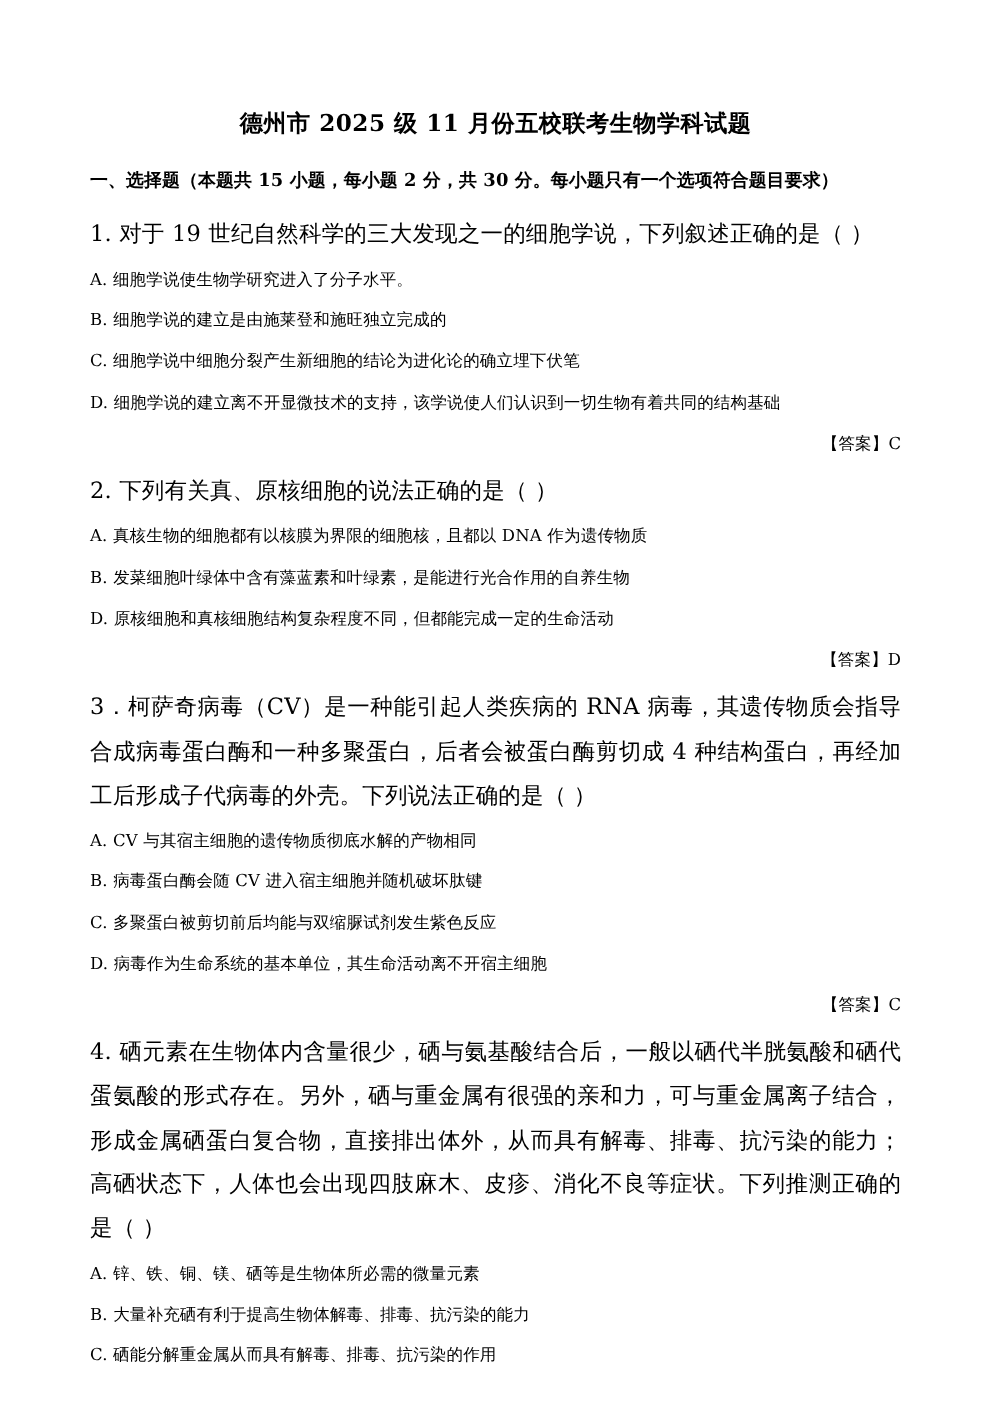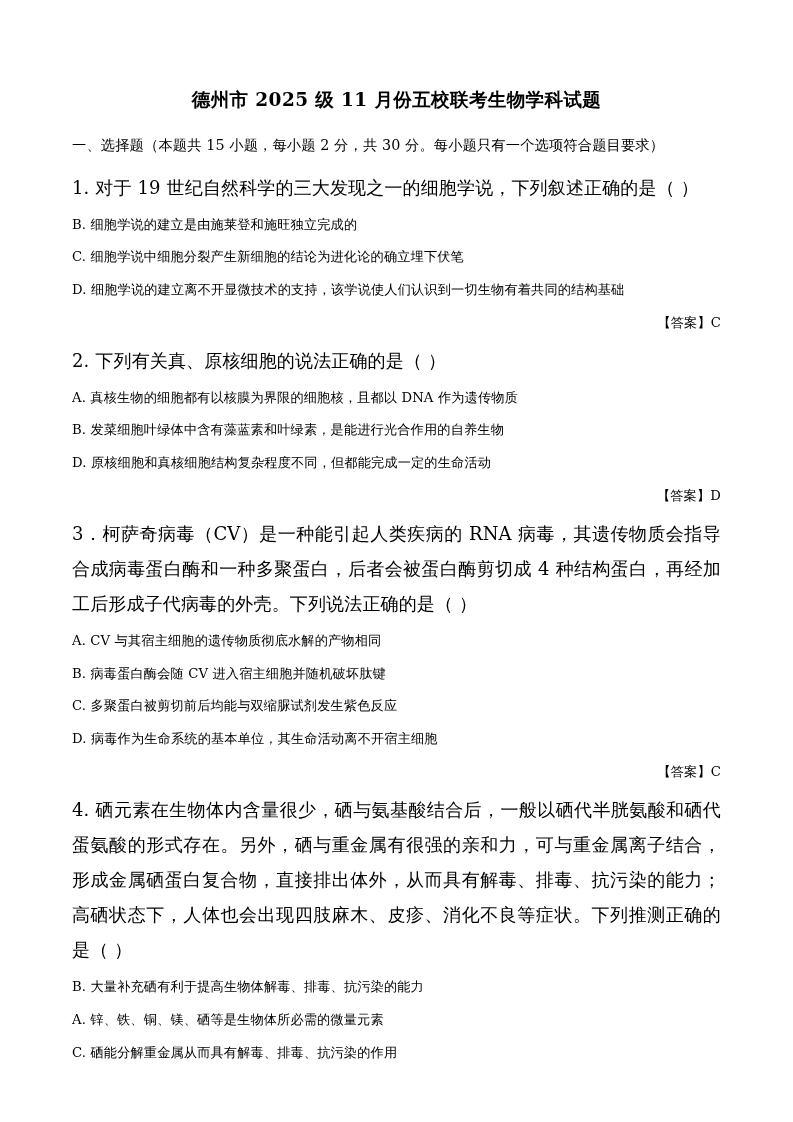--- a/index.html
+++ b/index.html
@@ -23,21 +23,21 @@
   .doc-title {
     text-align: center;
     font-size: 18.5px;
     font-weight: bold;
     letter-spacing: 0.4px;
     margin: 0 0 20px 0;
     line-height: 1.5;
   }
   .section-heading {
     font-size: 14.3px;
-    font-weight: normal;
+    font-weight: bold;
     margin: 0 0 13px 0;
     line-height: 1.6;
     letter-spacing: 0.1px;
   }
   .q-stem {
     font-size: 18px;
     line-height: 1.95;
     margin: 0 0 7px 0;
     text-align: justify;
     letter-spacing: 0.15px;
@@ -64,20 +64,21 @@
 <body>
 
 <div class="page">
 
   <h1 class="doc-title">德州市 2025 级 11 月份五校联考生物学科试题</h1>
 
   <p class="section-heading">一、选择题（本题共 15 小题，每小题 2 分，共 30 分。每小题只有一个选项符合题目要求）</p>
 
   <div class="q-block">
     <p class="q-stem">1.  对于 19 世纪自然科学的三大发现之一的细胞学说，下列叙述正确的是（        ）</p>
+    <p class="q-option">A.  细胞学说使生物学研究进入了分子水平。</p>
     <p class="q-option">B.  细胞学说的建立是由施莱登和施旺独立完成的</p>
     <p class="q-option">C.  细胞学说中细胞分裂产生新细胞的结论为进化论的确立埋下伏笔</p>
     <p class="q-option">D.  细胞学说的建立离不开显微技术的支持，该学说使人们认识到一切生物有着共同的结构基础</p>
     <p class="q-answer">【答案】C</p>
   </div>
 
   <div class="q-block">
     <p class="q-stem">2.  下列有关真、原核细胞的说法正确的是（        ）</p>
     <p class="q-option">A.  真核生物的细胞都有以核膜为界限的细胞核，且都以 DNA 作为遗传物质</p>
     <p class="q-option">B.  发菜细胞叶绿体中含有藻蓝素和叶绿素，是能进行光合作用的自养生物</p>
@@ -89,18 +90,18 @@
     <p class="q-stem">3．柯萨奇病毒（CV）是一种能引起人类疾病的 RNA 病毒，其遗传物质会指导合成病毒蛋白酶和一种多聚蛋白，后者会被蛋白酶剪切成 4 种结构蛋白，再经加工后形成子代病毒的外壳。下列说法正确的是（        ）</p>
     <p class="q-option">A.  CV 与其宿主细胞的遗传物质彻底水解的产物相同</p>
     <p class="q-option">B.  病毒蛋白酶会随 CV 进入宿主细胞并随机破坏肽键</p>
     <p class="q-option">C.  多聚蛋白被剪切前后均能与双缩脲试剂发生紫色反应</p>
     <p class="q-option">D.  病毒作为生命系统的基本单位，其生命活动离不开宿主细胞</p>
     <p class="q-answer">【答案】C</p>
   </div>
 
   <div class="q-block">
     <p class="q-stem">4.  硒元素在生物体内含量很少，硒与氨基酸结合后，一般以硒代半胱氨酸和硒代蛋氨酸的形式存在。另外，硒与重金属有很强的亲和力，可与重金属离子结合，形成金属硒蛋白复合物，直接排出体外，从而具有解毒、排毒、抗污染的能力；高硒状态下，人体也会出现四肢麻木、皮疹、消化不良等症状。下列推测正确的是（        ）</p>
+    <p class="q-option">A.  锌、铁、铜、镁、硒等是生物体所必需的微量元素</p>
     <p class="q-option">B.  大量补充硒有利于提高生物体解毒、排毒、抗污染的能力</p>
-    <p class="q-option">A.  锌、铁、铜、镁、硒等是生物体所必需的微量元素</p>
     <p class="q-option">C.  硒能分解重金属从而具有解毒、排毒、抗污染的作用</p>
   </div>
 
 </div>
 
 </body></html>

